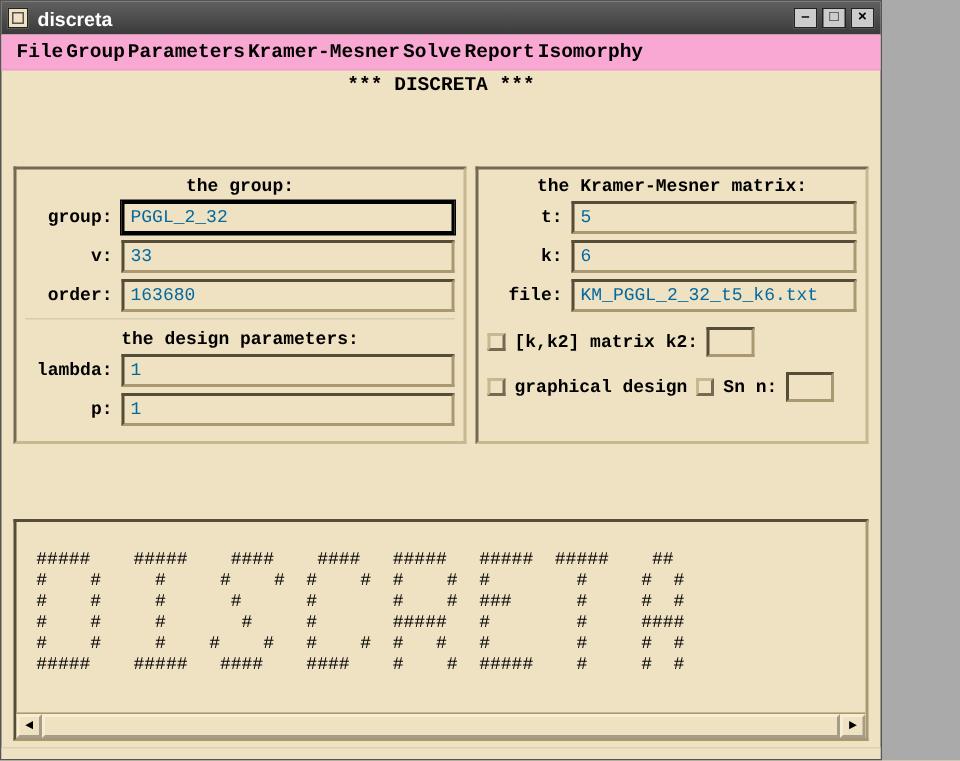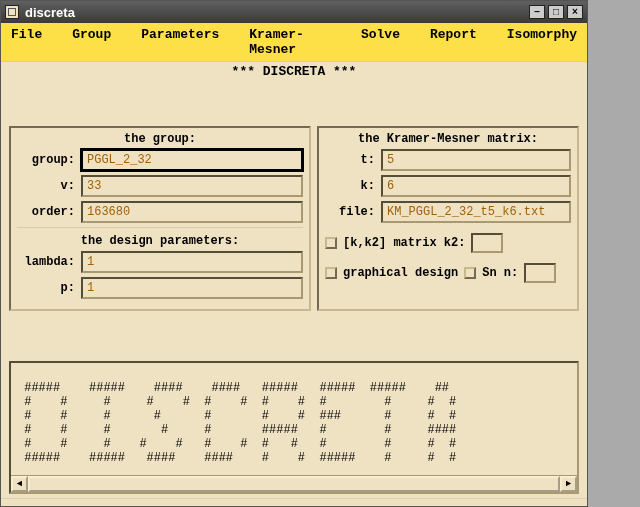--- a/index.html
+++ b/index.html
@@ -51,23 +51,23 @@
   border: 1px solid #222;
   display: flex;
   align-items: center;
   justify-content: center;
   font-size: 10px;
   line-height: 1;
   color: #000;
   cursor: pointer;
 }
 .menubar {
-  background: #fde047;
-  display: flex;
-  gap: 30px;
+  background: #f9a8d4;
+  display: flex;
+  gap: 2px;
   padding: 4px 10px;
   font-weight: bold;
   font-family: "Courier New", monospace;
   font-size: 13px;
   border-bottom: 1px solid rgba(0,0,0,0.05);
 }
 .menubar span { cursor: pointer; }
 .content {
   flex: 1;
   padding: 0 8px 4px 8px;
@@ -114,21 +114,21 @@
 .panel.left .field-label { width: 64px; }
 .panel.right .field-label { width: 56px; }
 .field-input {
   flex: 1;
   height: 22px;
   font-family: "Courier New", monospace;
   font-size: 12px;
   padding: 2px 4px;
   background: #efe2c3;
   border: 2px inset #aa9970;
-  color: #a16207;
+  color: #0369a1;
 }
 .field-input.focused {
   outline: 1px solid #000;
   border: 2px solid #000;
 }
 .subsection-title {
   text-align: center;
   font-weight: bold;
   font-size: 12px;
   padding: 6px 0 3px 0;

